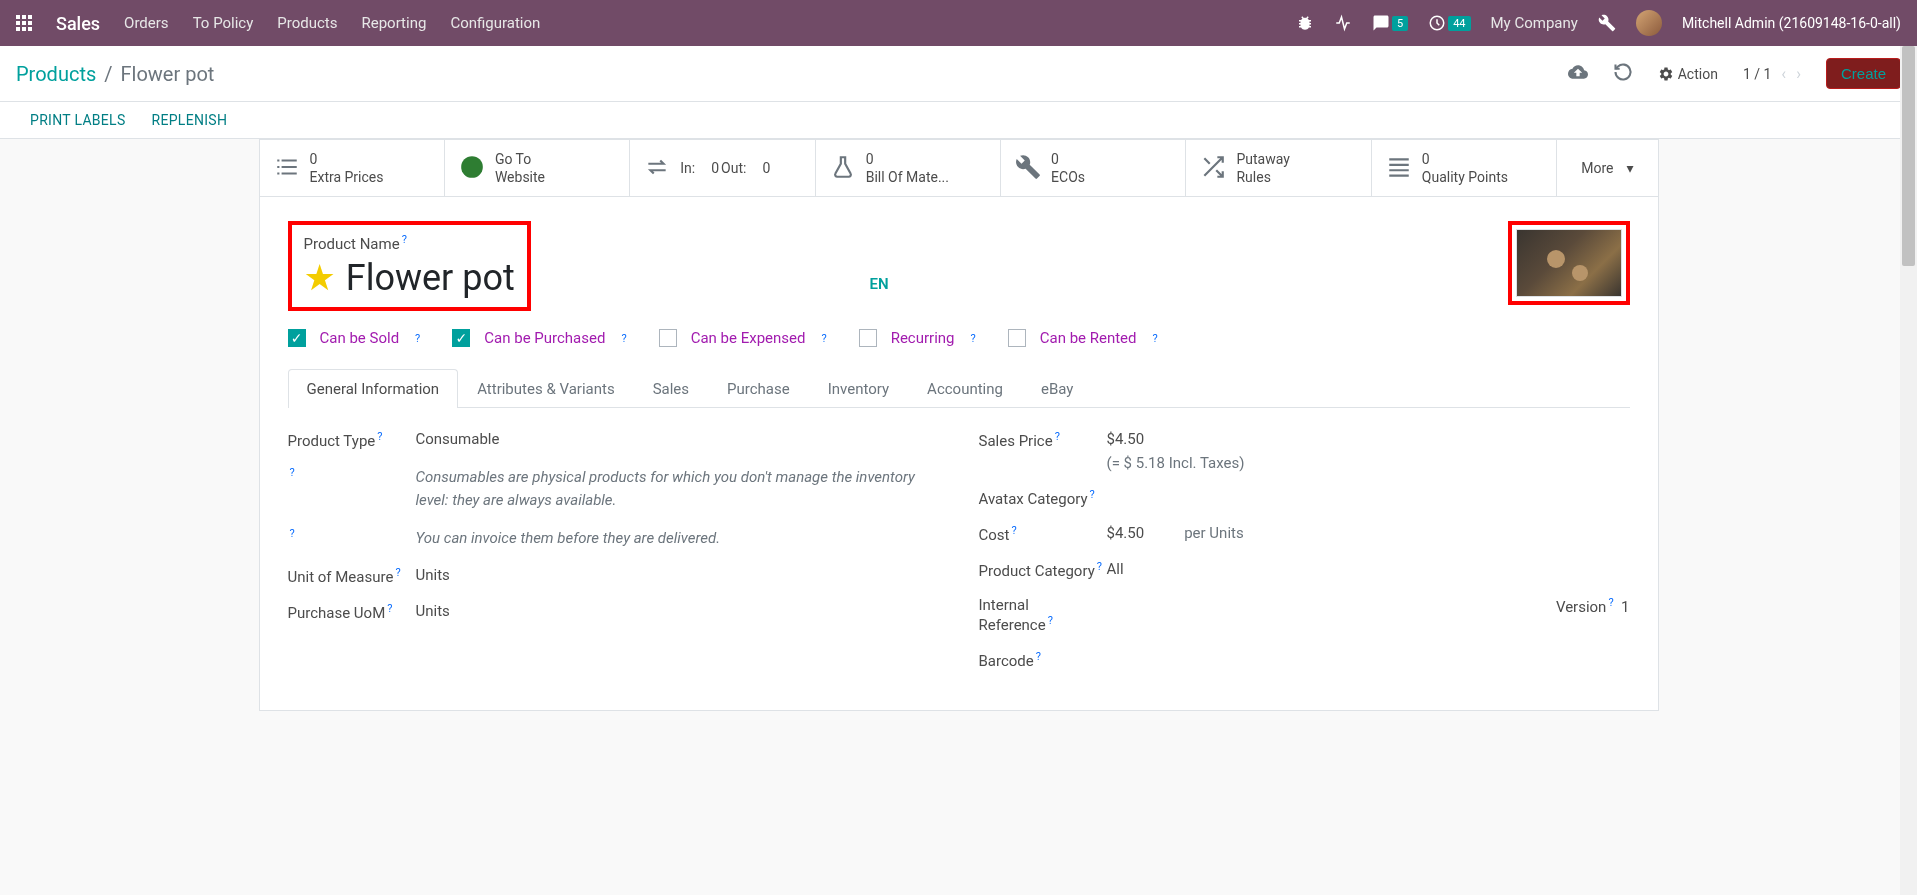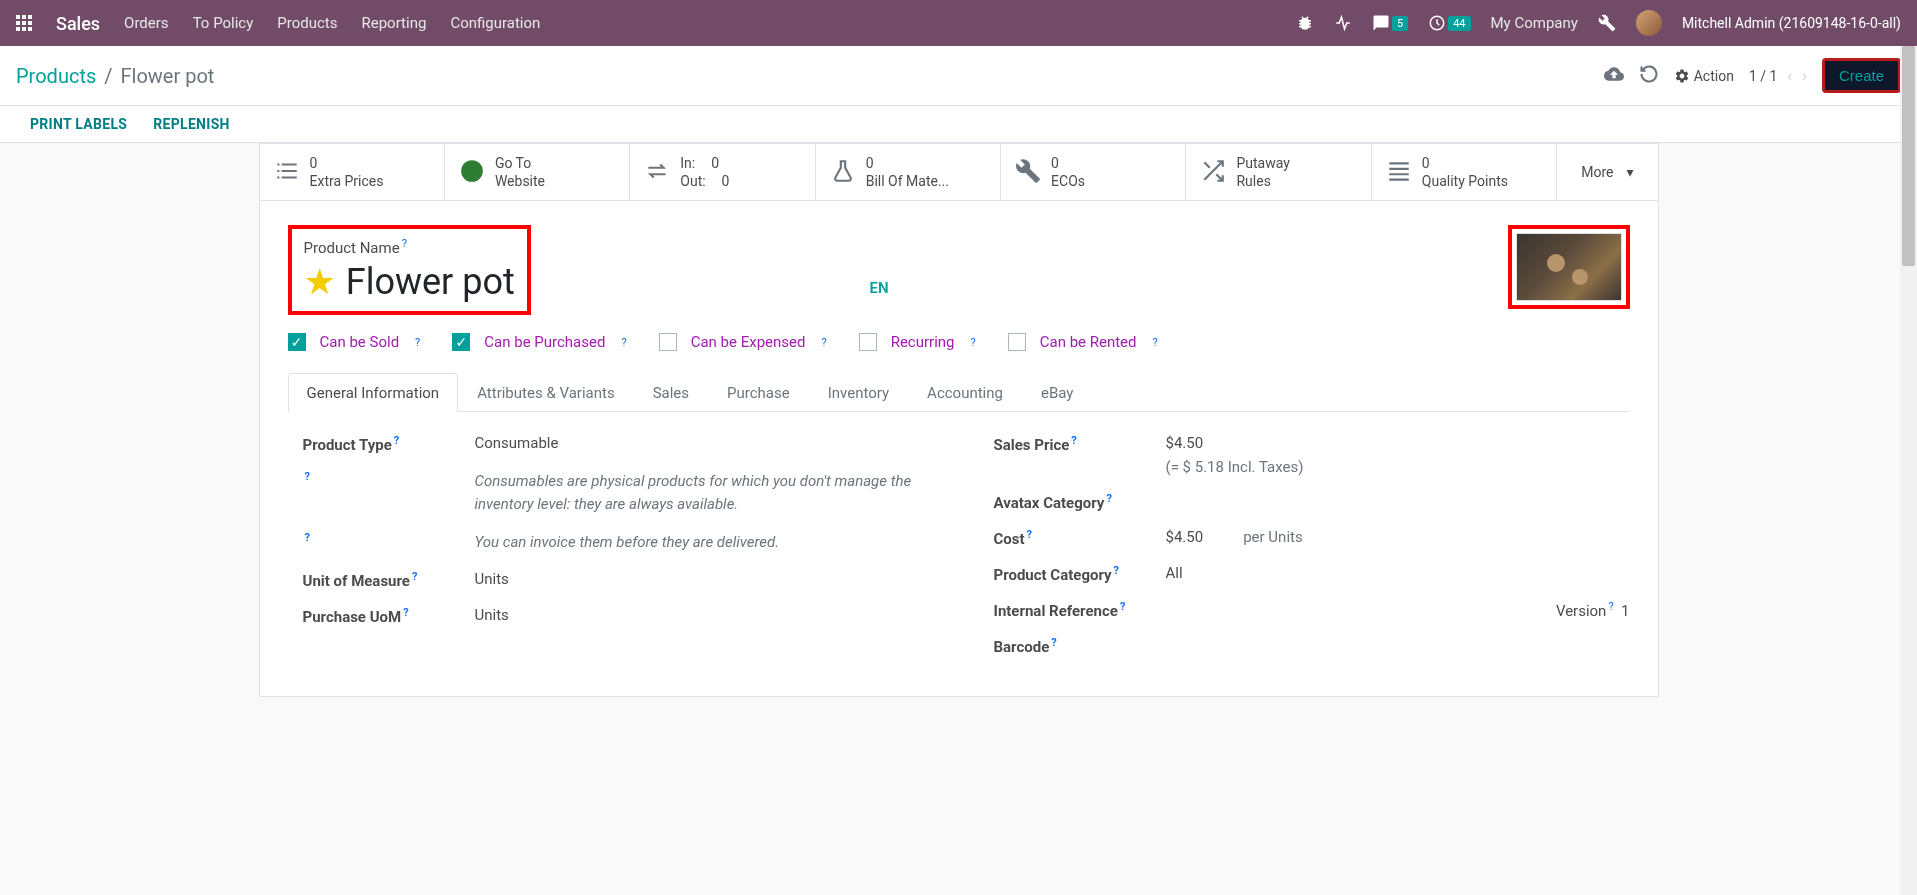--- a/index.html
+++ b/index.html
@@ -14,40 +14,40 @@
 .badge-wrap { position: relative; display: flex; align-items: center; }
 .badge { background: #00a09d; color: #fff; font-size: 11px; padding: 1px 5px; border-radius: 2px; margin-left: 2px; }
 .avatar { width: 26px; height: 26px; border-radius: 50%; background: linear-gradient(135deg, #d4a574, #8b5a3c); }
 .user-name { color: #fff; font-size: 14px; }
 
 .control-panel { background: #fff; border-bottom: 1px solid #dee2e6; padding: 12px 16px; display: flex; align-items: center; }
 .breadcrumb { font-size: 20px; display: flex; align-items: center; gap: 8px; }
 .breadcrumb-link { color: #00a09d; text-decoration: none; }
 .breadcrumb-sep { color: #6c757d; }
 .breadcrumb-current { color: #6c757d; }
-.control-actions { margin-left: auto; display: flex; align-items: center; gap: 15px; }
+.control-actions { margin-left: auto; display: flex; align-items: center; gap: 25px; }
 .control-icon { color: #6c757d; cursor: pointer; }
 .action-btn { color: #4c4c4c; cursor: pointer; display: flex; align-items: center; gap: 4px; }
 .pager { color: #4c4c4c; display: flex; align-items: center; gap: 10px; }
 .pager-arrow { color: #ced4da; cursor: pointer; font-size: 16px; }
-.create-btn { border: 3px solid #b91c1c; color: #00a09d; background: #0f172a; padding: 6px 14px; border-radius: 4px; cursor: pointer; font-size: 15px; }
+.create-btn { border: 1px solid #b91c1c; color: #00a09d; background: #7f1d1d; padding: 6px 14px; border-radius: 4px; cursor: pointer; font-size: 15px; }
 
 .sub-bar { background: #fff; border-bottom: 1px solid #dee2e6; padding: 10px 30px; display: flex; gap: 26px; }
-.sub-bar-btn { color: #017e84; font-weight: 700; font-size: 14px; cursor: pointer; letter-spacing: 0.3px; }
+.sub-bar-btn { color: #017e84; font-weight: 400; font-size: 14px; cursor: pointer; letter-spacing: 0.3px; }
 
 .content { padding: 0 0; display: flex; justify-content: center; }
 .sheet-wrap { width: 1400px; }
 .stat-buttons { display: flex; border: 1px solid #dee2e6; border-bottom: none; background: #fff; }
 .stat-btn { flex: 1; border-right: 1px solid #dee2e6; padding: 10px 14px; display: flex; align-items: center; gap: 10px; cursor: pointer; min-width: 0; }
 .stat-btn:last-child { border-right: none; }
 .stat-icon { color: #6c757d; flex-shrink: 0; }
 .stat-text { display: flex; flex-direction: column; line-height: 1.3; min-width: 0; }
 .stat-val { color: #4c4c4c; font-size: 14px; }
 .stat-label { color: #4c4c4c; font-size: 14px; white-space: nowrap; overflow: hidden; text-overflow: ellipsis; }
-.stat-inout { display: flex; flex-direction: column; font-size: 14px; gap: 2px; }
+.stat-inout { display: flex; font-size: 14px; gap: 2px; }
 .stat-inout-row { display: flex; gap: 16px; }
 .more-btn { display: flex; align-items: center; justify-content: center; gap: 13px; padding: 0 24px; cursor: pointer; color: #4c4c4c; }
 
 .sheet { background: #fff; border: 1px solid #dee2e6; padding: 24px 28px; position: relative; }
 .title-row { display: flex; align-items: flex-start; justify-content: space-between; }
 .title-area { border: 4px solid #ff0000; padding: 8px 12px; display: inline-block; }
 .title-label { color: #4c4c4c; font-size: 15px; }
 .help-q { color: #0d6efd; font-size: 11px; vertical-align: super; margin-left: 2px; }
 .title-name-row { display: flex; align-items: center; gap: 10px; margin-top: 4px; }
 .star { color: #f3cc00; font-size: 36px; }
@@ -65,21 +65,21 @@
 .chk.checked { background: #00a09d; border-color: #00a09d; color: #fff; }
 .opt-label { font-size: 15px; color: #a21caf; }
 
 .tabs { display: flex; margin-top: 22px; border-bottom: 1px solid #dee2e6; }
 .tab { padding: 10px 18px; border: 1px solid transparent; border-bottom: none; cursor: pointer; color: #6c757d; font-size: 15px; margin-bottom: -1px; }
 .tab.active { border-color: #dee2e6; background: #fff; color: #4c4c4c; border-radius: 4px 4px 0 0; }
 
 .form-grid { display: flex; gap: 40px; margin-top: 22px; }
 .form-col { flex: 1; }
 .form-row { display: flex; margin-bottom: 16px; align-items: flex-start; }
-.form-label { width: 172px; flex-shrink: 0; font-weight: 700; color: #4c4c4c; font-size: 15px; margin-left: 15px; }
+.form-label { width: 128px; flex-shrink: 0; font-weight: 400; color: #4c4c4c; font-size: 15px; }
 .form-val { color: #4c4c4c; font-size: 15px; flex: 1; }
 .help-text { color: #6c757d; font-style: italic; font-size: 15px; line-height: 1.5; }
 .sub-price { color: #6c757d; font-size: 15px; margin-top: 6px; }
 .tax-tag { display: inline-flex; align-items: center; border: 1px solid #adb5bd; border-radius: 12px; padding: 2px 10px; font-size: 13px; gap: 6px; }
 .tax-x { color: #6c757d; cursor: pointer; }
 .cost-row { display: flex; gap: 40px; align-items: center; }
 .per-unit { color: #6c757d; }
 .version-row { display: flex; justify-content: space-between; align-items: center; }
 
 .scrollbar-track { position: fixed; right: 0; top: 46px; bottom: 0; width: 17px; background: #f1f1f1; }

